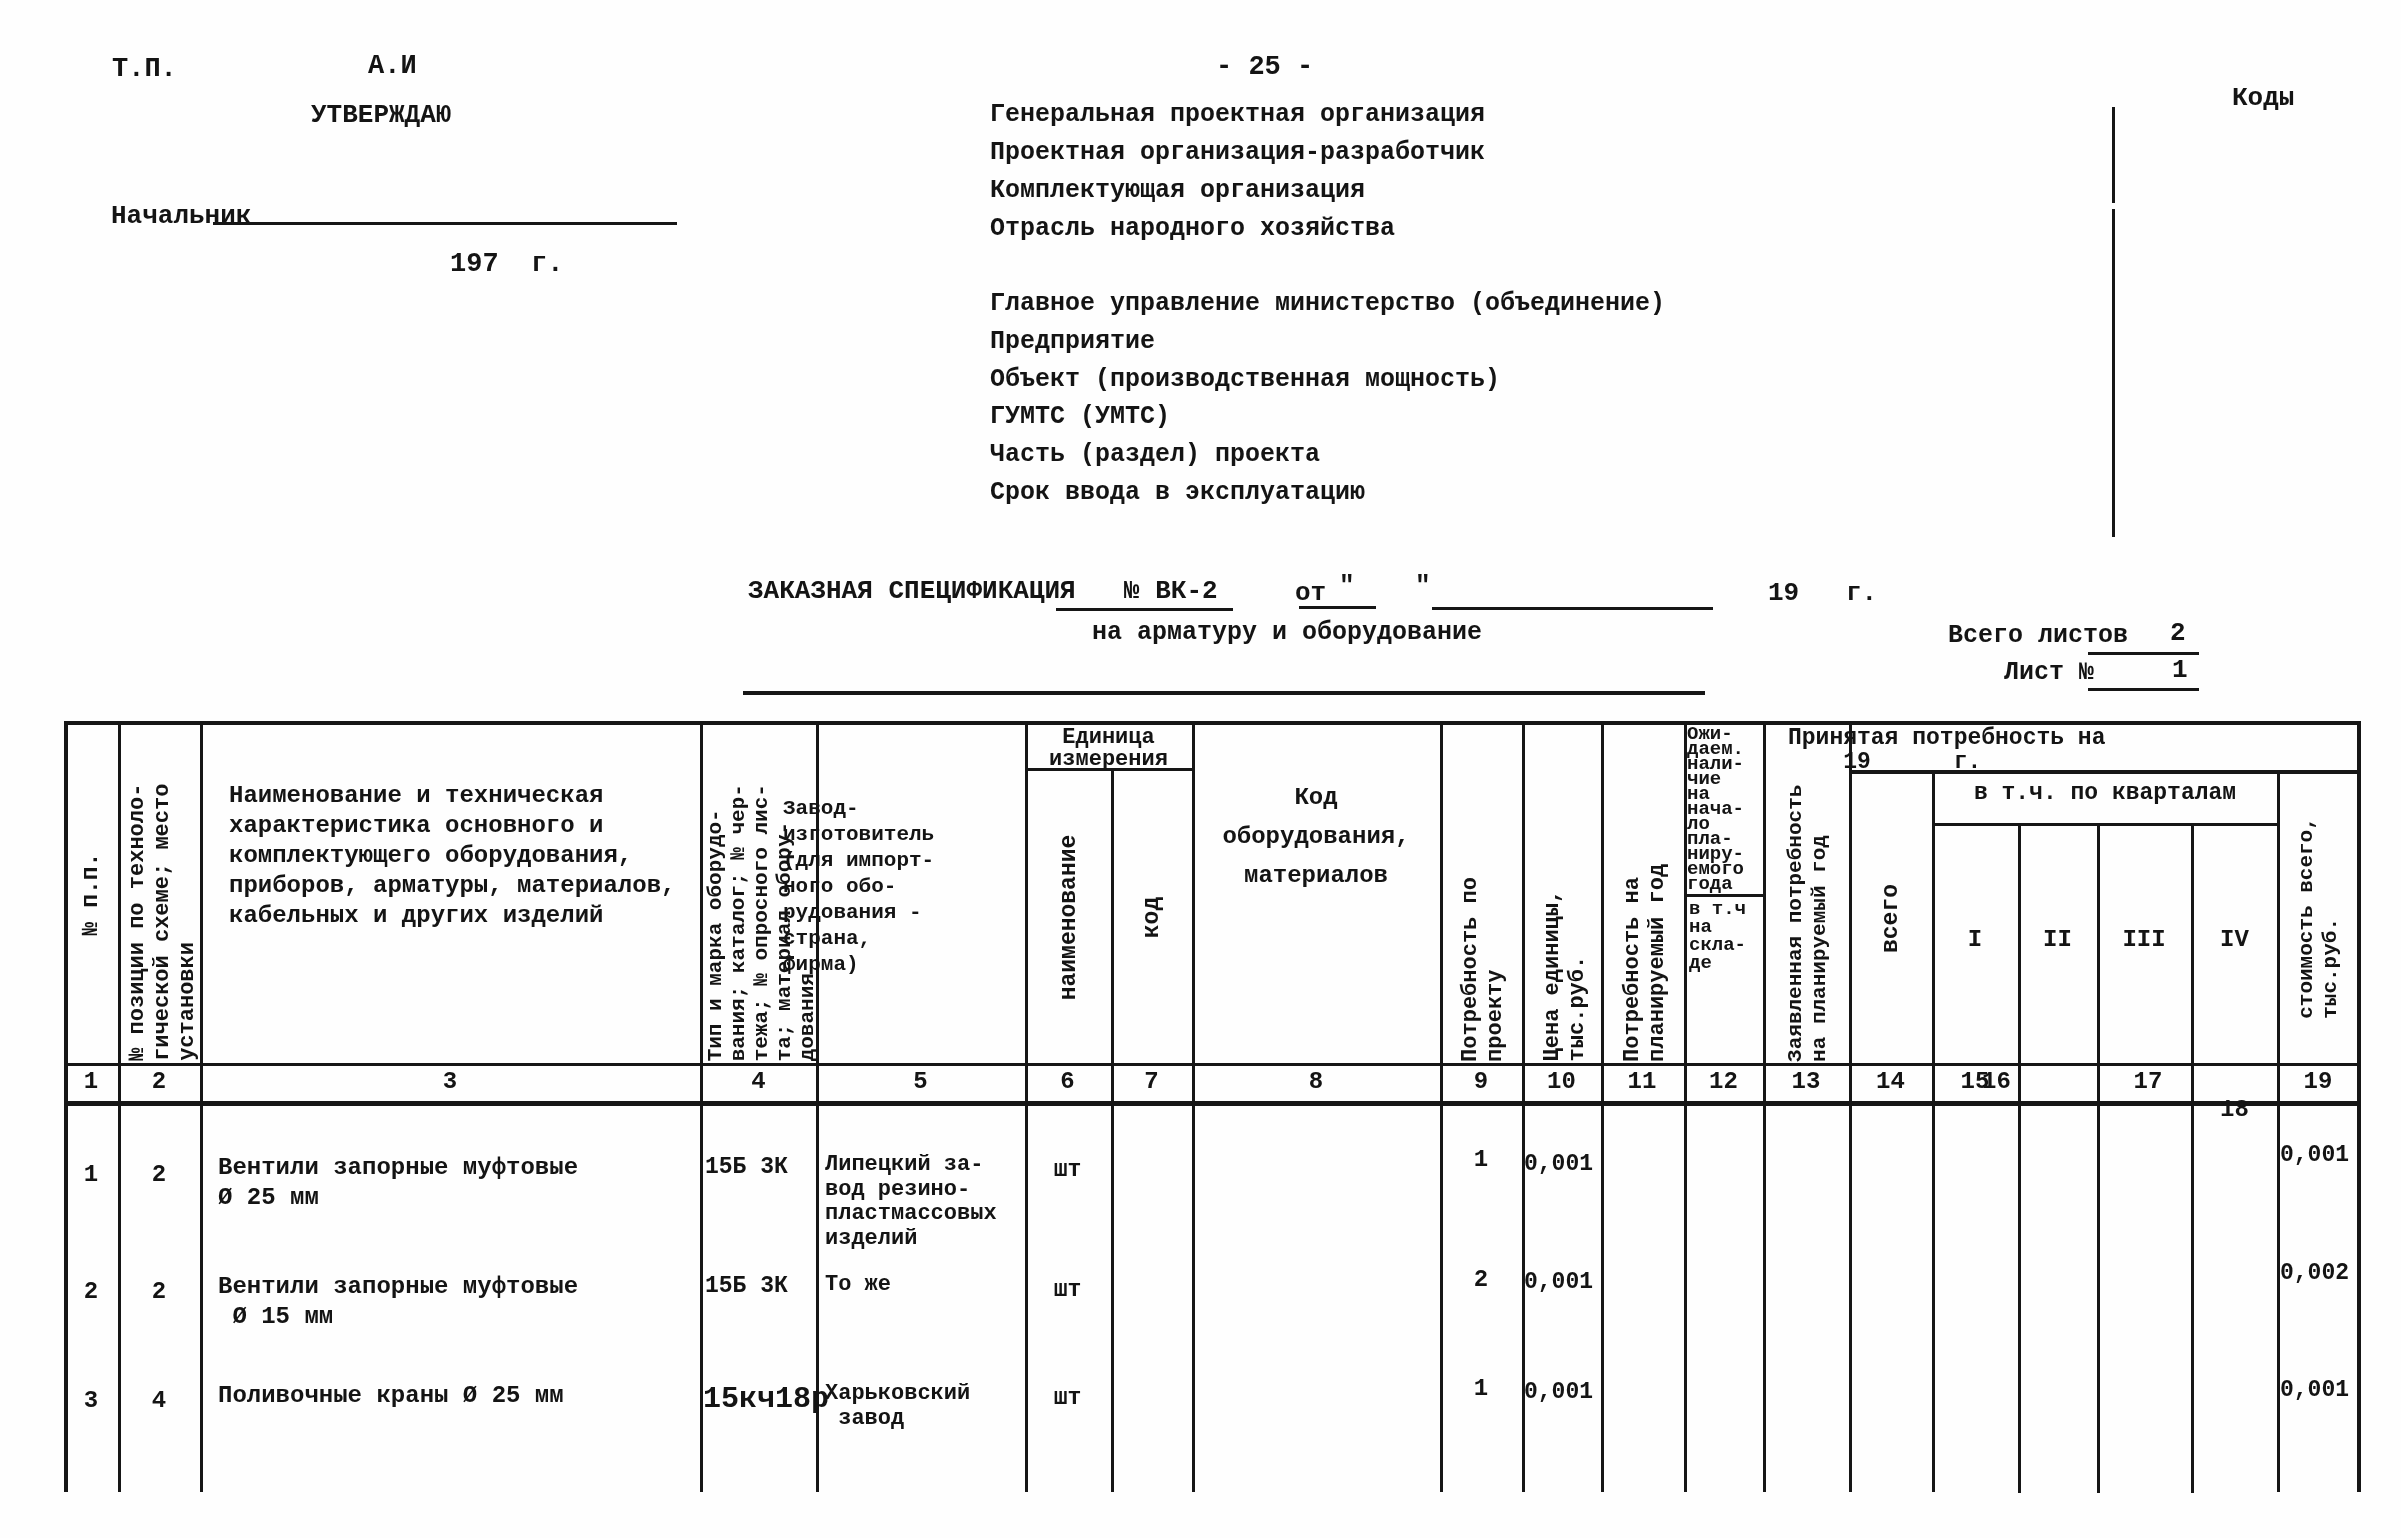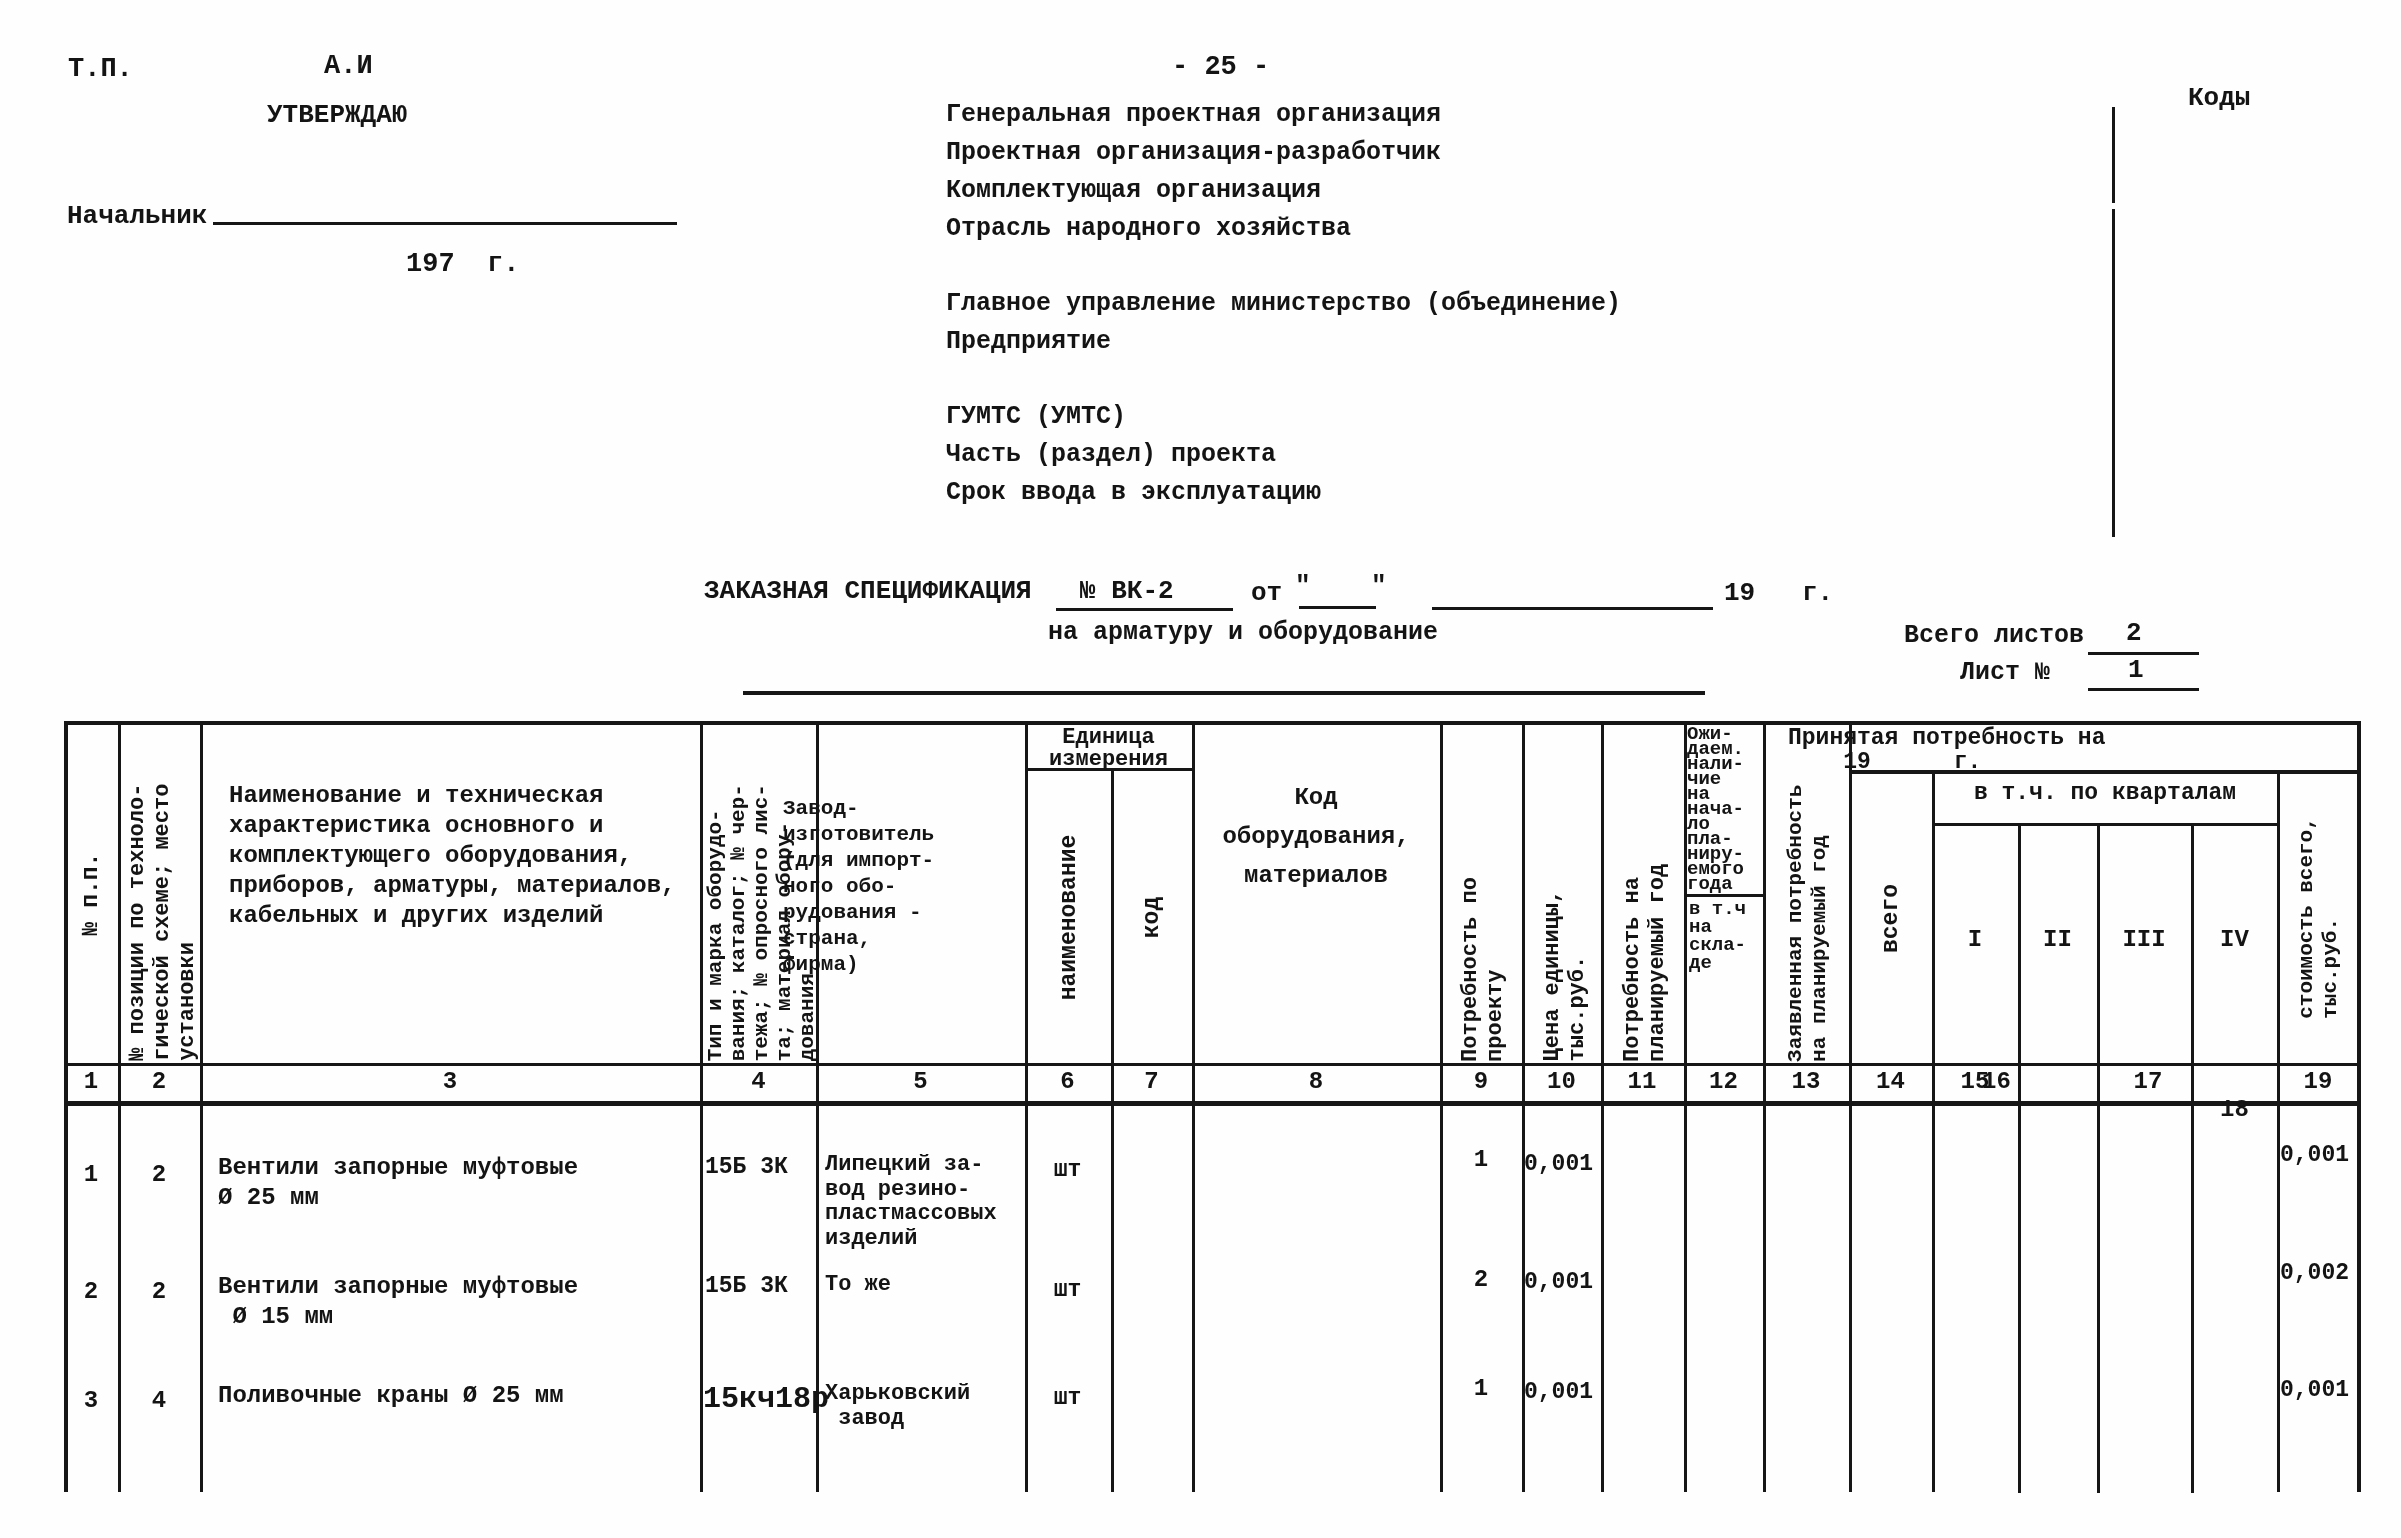--- a/index.html
+++ b/index.html
@@ -1,18 +1,18 @@
 <!DOCTYPE html>
 <html style="font-size:8.3px"><head>
 <meta charset="utf-8">
 <style>
   html,body{margin:0;padding:0;background:#f4f4f2;}
   #page{position:relative;width:2401px;height:1539px;background:#fefefe;color:#141414;
         font-family:"Liberation Mono", monospace;font-weight:700;overflow:hidden;}
-  .t{position:absolute;white-space:pre;line-height:1.18;}
+  .t{position:absolute;white-space:pre;line-height:1.18;margin-left:44px;}
   .blk{position:absolute;white-space:pre;}
   .ctr{text-align:center;}
   .vh{position:absolute;display:flex;align-items:center;justify-content:center;
       transform:rotate(-90deg);white-space:pre;text-align:left;}
   .vh.start{justify-content:flex-start;}
   .vl{position:absolute;background:#161616;width:2.6px;}
   .hl{position:absolute;background:#161616;height:2.6px;}
 </style>
 </head>
 <body>
@@ -26,20 +26,21 @@
   <div class="t" style="left:67px;top:201px;font-size:26px">Начальник</div>
   <div class="hl" style="left:213px;top:222px;width:464px;height:3.1px"></div>
   <div class="t" style="left:406px;top:249px;font-size:27px">197  г.</div>
 
   <div class="t" style="left:946px;top:100px;font-size:25px">Генеральная проектная организация</div>
   <div class="t" style="left:946px;top:138px;font-size:25px">Проектная организация-разработчик</div>
   <div class="t" style="left:946px;top:176px;font-size:25px">Комплектующая организация</div>
   <div class="t" style="left:946px;top:214px;font-size:25px">Отрасль народного хозяйства</div>
   <div class="t" style="left:946px;top:289px;font-size:25px">Главное управление министерство (объединение)</div>
   <div class="t" style="left:946px;top:327px;font-size:25px">Предприятие</div>
+  <div class="t" style="left:946px;top:365px;font-size:25px">Объект (производственная мощность)</div>
   <div class="t" style="left:946px;top:402px;font-size:25px">ГУМТС (УМТС)</div>
   <div class="t" style="left:946px;top:440px;font-size:25px">Часть (раздел) проекта</div>
   <div class="t" style="left:946px;top:478px;font-size:25px">Срок ввода в эксплуатацию</div>
 
   <div class="t" style="left:2188px;top:83px;font-size:26px">Коды</div>
   <div class="vl" style="left:2112px;top:107px;height:96px;width:3.1px"></div>
   <div class="vl" style="left:2112px;top:209px;height:328px;width:3.1px"></div>
 
   <div class="t" style="left:704px;top:576px;font-size:26px">ЗАКАЗНАЯ СПЕЦИФИКАЦИЯ</div>
   <div class="t" style="left:1080px;top:576px;font-size:26px">№ ВК-2</div>

